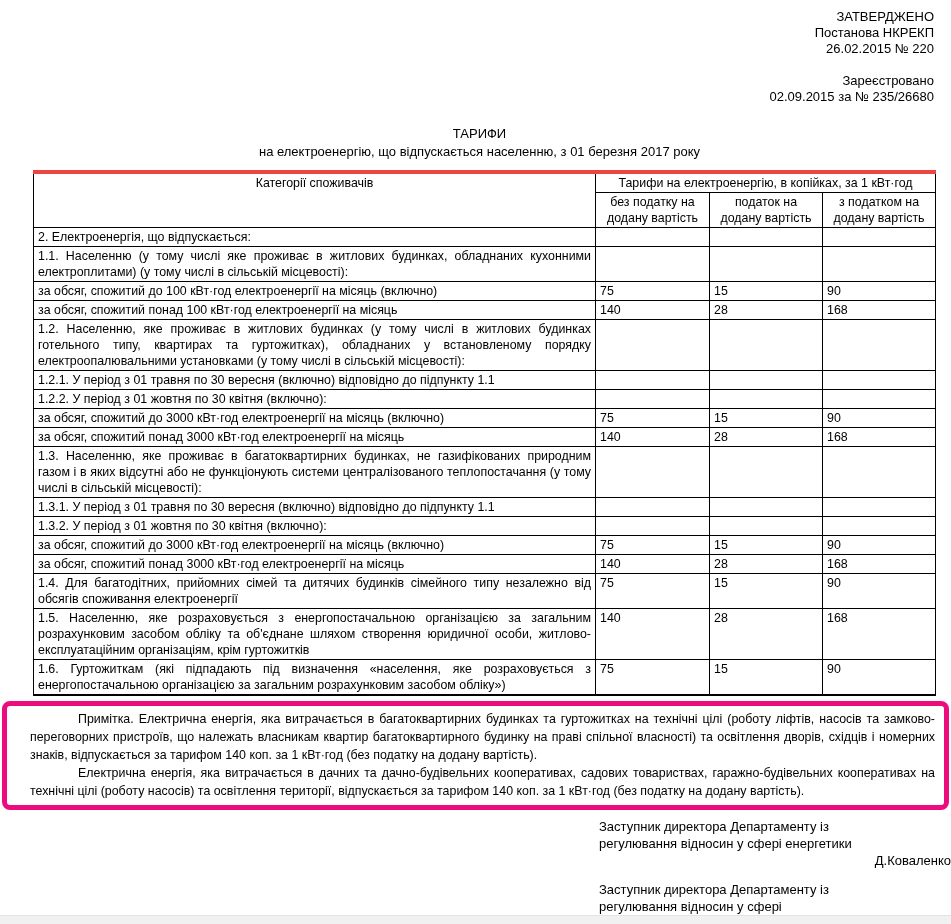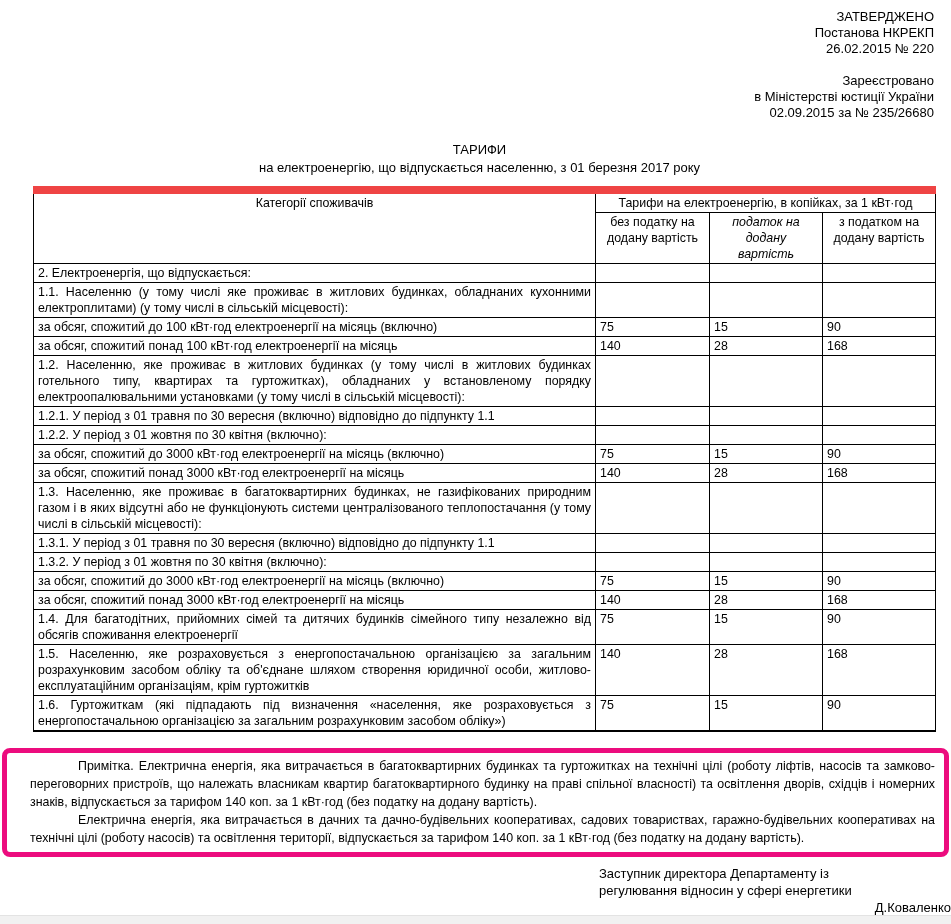--- a/index.html
+++ b/index.html
@@ -15,35 +15,35 @@
     font-size: 13px; line-height: 16px;
   }
   .spacer16 { height: 16px; }
   .title-block {
     text-align: center;
     margin-top: 20px;
     font-size: 13px; line-height: 18px; padding-left: 8px;
   }
   table.tariffs {
     border-collapse: collapse; table-layout: fixed;
-    margin: 9px 0 16px 33px; width: 902px;
+    margin: 9px 0 5px 33px; width: 902px;
     font-size: 12.4px;
-    border-top: 8px solid #ef4444; border-bottom: 2px solid #000;
+    border-top: 4px solid #ef4444; border-bottom: 2px solid #000;
   }
   table.tariffs th, table.tariffs td {
     border: 1px solid #000;
     font-weight: normal;
     vertical-align: top;
     padding: 1px 4px;
     line-height: 16px;
   }
   th.cat-head, th.group, th.sub { text-align: center; }
   td.cat { text-align: justify; }
   td.num { }
-  .narrow { display: block; max-width: 92px; margin: 0 auto; font-style: italic; }
+  .narrow { display: block; max-width: 92px; margin: 0 auto; }
   .note-box {
     margin: 4px 2px 0 2px;
     border: 5px solid #ec0c7e;
     border-radius: 8px;
     padding: 4px 9px 5px 23px;
     font-size: 12.4px; line-height: 18px;
   }
   .note-box p { margin: 0; text-align: justify; text-indent: 48px; }
   .signatures { margin: 8px 0 0 48px; font-size: 13px; line-height: 17px; }
   .signature { display: flex; align-items: flex-end; flex-direction: column; }
@@ -58,21 +58,20 @@
 </style>
 </head>
 <body>
 
 <div class="approval">
   <div>ЗАТВЕРДЖЕНО</div>
   <div>Постанова НКРЕКП</div>
   <div>26.02.2015 № 220</div>
   <div class="spacer16"></div>
   <div>Зареєстровано</div>
-  <div>в Міністерстві юстиції України</div>
   <div>02.09.2015 за № 235/26680</div>
 </div>
 
 <div class="title-block">
   <div>ТАРИФИ</div>
   <div>на електроенергію, що відпускається населенню, з 01 березня 2017 року</div>
 </div>
 
 <table class="tariffs">
   <colgroup>

